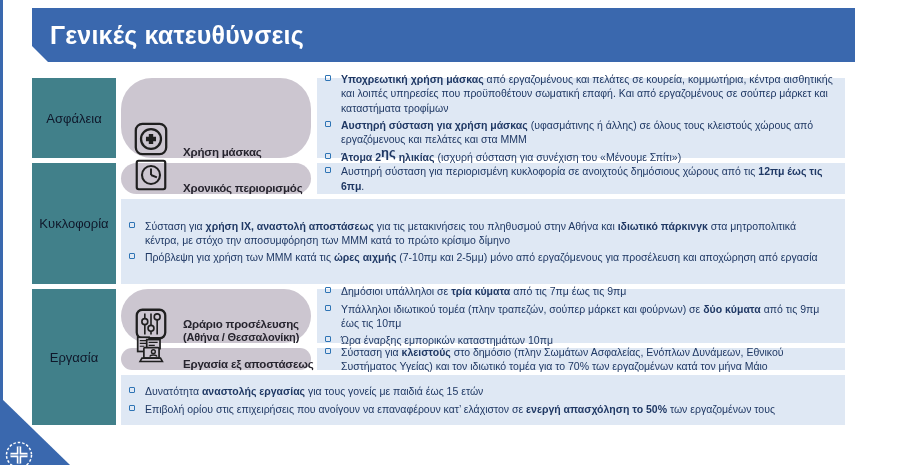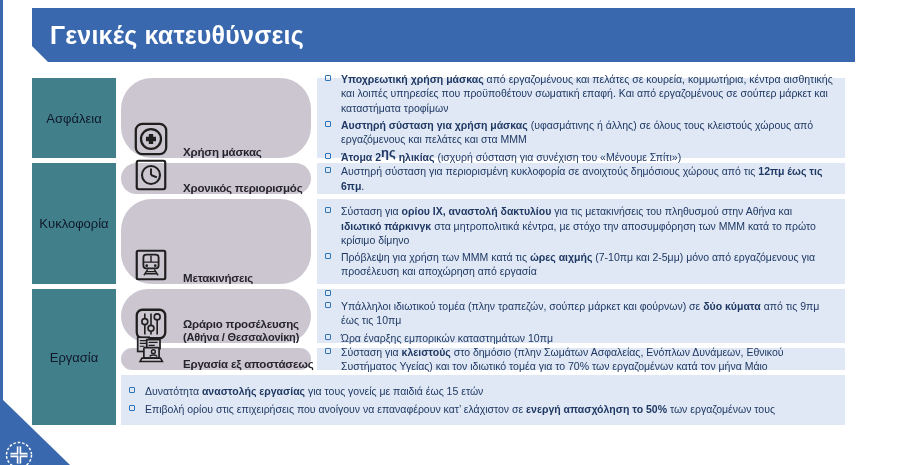--- a/index.html
+++ b/index.html
@@ -108,39 +108,24 @@
               </div>
             </div>
             <div class="content">
               <div class="bullet">
                 <span class="mark"></span>
                 <span class="btext"><span>Αυστηρή σύσταση για περιορισμένη κυκλοφορία σε ανοιχτούς δημόσιους χώρους από τις </span><span class="b">12πμ έως τις 6πμ</span><span>.</span></span>
               </div>
             </div>
           </div>
           <div class="row" style="height: 85px;">
-            <div class="topic">
-              <span class="icon">
-                <svg viewBox="0 0 40 40">
-                  <rect x="5" y="5" width="30" height="30" rx="1.5" stroke="#1f1f1f" fill="none" stroke-width="2.3"></rect>
-                  <rect x="12" y="9" width="16" height="14.5" rx="3" stroke="#1f1f1f" fill="none" stroke-width="1.9"></rect>
-                  <path d="M20 10 V17 M12.5 17 H27.5" stroke="#1f1f1f" fill="none" stroke-width="1.5"></path>
-                  <circle cx="15.5" cy="20.7" r="1.4" fill="#1f1f1f"></circle>
-                  <circle cx="24.5" cy="20.7" r="1.4" fill="#1f1f1f"></circle>
-                  <path d="M16.5 24.5 L12.5 31 M23.5 24.5 L27.5 31 M15 27 H25 M13.8 29.2 H26.2" stroke="#1f1f1f" fill="none" stroke-width="1.5"></path>
-                </svg>
-              </span>
-              <div class="labelwrap">
-                <div class="label">Μετακινήσεις</div>
-              </div>
-            </div>
-            <div class="content">
-              <div class="bullet">
-                <span class="mark"></span>
-                <span class="btext"><span>Σύσταση για </span><span class="b">ορίου ΙΧ, αναστολή δακτυλίου</span><span> για τις μετακινήσεις του πληθυσμού στην Αθήνα και </span><span class="b">ιδιωτικό πάρκινγκ</span><span> στα μητροπολιτικά κέντρα, με στόχο την αποσυμφόρηση των ΜΜΜ κατά το πρώτο κρίσιμο δίμηνο</span></span>
+            <div class="content">
+              <div class="bullet">
+                <span class="mark"></span>
+                <span class="btext"><span>Σύσταση για </span><span class="b">χρήση ΙΧ, αναστολή αποστάσεως</span><span> για τις μετακινήσεις του πληθυσμού στην Αθήνα και </span><span class="b">ιδιωτικό πάρκινγκ</span><span> στα μητροπολιτικά κέντρα, με στόχο την αποσυμφόρηση των ΜΜΜ κατά το πρώτο κρίσιμο δίμηνο</span></span>
               </div>
               <div class="bullet">
                 <span class="mark"></span>
                 <span class="btext"><span>Πρόβλεψη για χρήση των ΜΜΜ κατά τις </span><span class="b">ώρες αιχμής</span><span> (7-10πμ και 2-5μμ) μόνο από εργαζόμενους για προσέλευση και αποχώρηση από εργασία</span></span>
               </div>
             </div>
           </div>
         </div>
       </div>
       <div class="band">
@@ -158,20 +143,21 @@
                 </svg>
               </span>
               <div class="labelwrap">
                 <div class="label">Ωράριο προσέλευσης</div>
                 <div class="sublabel">(Αθήνα / Θεσσαλονίκη)</div>
               </div>
             </div>
             <div class="content">
               <div class="bullet">
                 <span class="mark"></span>
+                <span class="btext"><span>Δημόσιοι υπάλληλοι σε </span><span class="b">τρία κύματα</span><span> από τις 7πμ έως τις 9πμ</span></span>
               </div>
               <div class="bullet">
                 <span class="mark"></span>
                 <span class="btext"><span>Υπάλληλοι ιδιωτικού τομέα (πλην τραπεζών, σούπερ μάρκετ και φούρνων) σε </span><span class="b">δύο κύματα</span><span> από τις 9πμ έως τις 10πμ</span></span>
               </div>
               <div class="bullet">
                 <span class="mark"></span>
                 <span class="btext"><span>Ώρα έναρξης εμπορικών καταστημάτων 10πμ</span></span>
               </div>
             </div>

